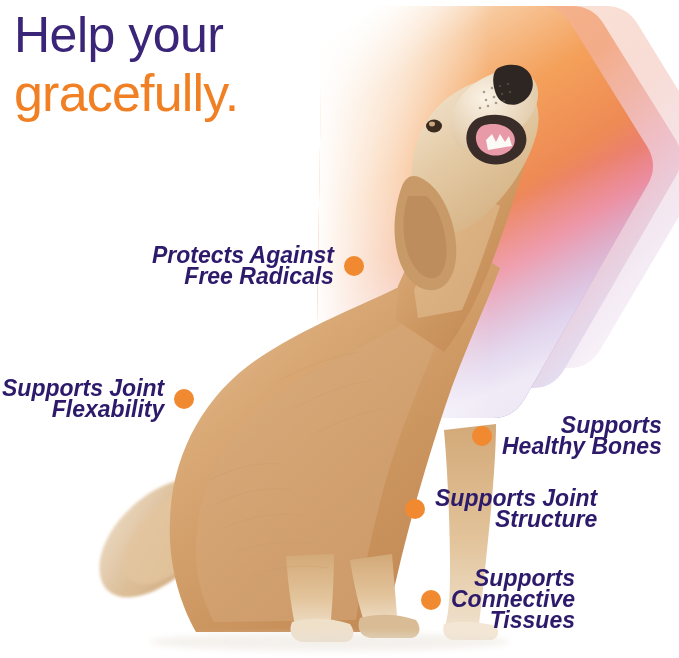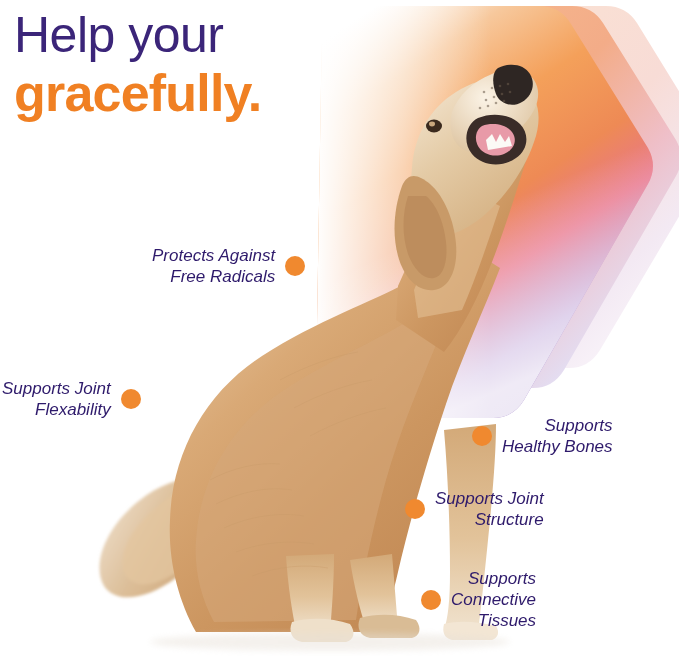--- a/index.html
+++ b/index.html
@@ -40,21 +40,21 @@
     line-height: 54px;
     font-weight: 300;
     letter-spacing: -0.5px;
     color: #3B2579;
     white-space: nowrap;
   }
   .headline-accent {
     display: block;
     font-size: 52px;
     line-height: 58px;
-    font-weight: 700;
+    font-weight: 400;
     letter-spacing: -0.8px;
     color: #F08023;
     white-space: nowrap;
     margin-top: 2px;
   }
 
   
   .dog-layer {
     position: absolute;
     left: 0; top: 0;
@@ -65,23 +65,23 @@
 
   
   .callout {
     position: absolute;
     z-index: 8;
     display: flex;
     align-items: center;
     gap: 10px;
   }
   .callout-text {
-    font-size: 17px;
+    font-size: 23px;
     line-height: 21px;
-    font-weight: 400;
+    font-weight: 700;
     font-style: italic;
     color: #2E1A6B;
     white-space: pre-line;
   }
   .callout-dot {
     width: 20px;
     height: 20px;
     border-radius: 50%;
     background: #F0892F;
     flex: 0 0 auto;

